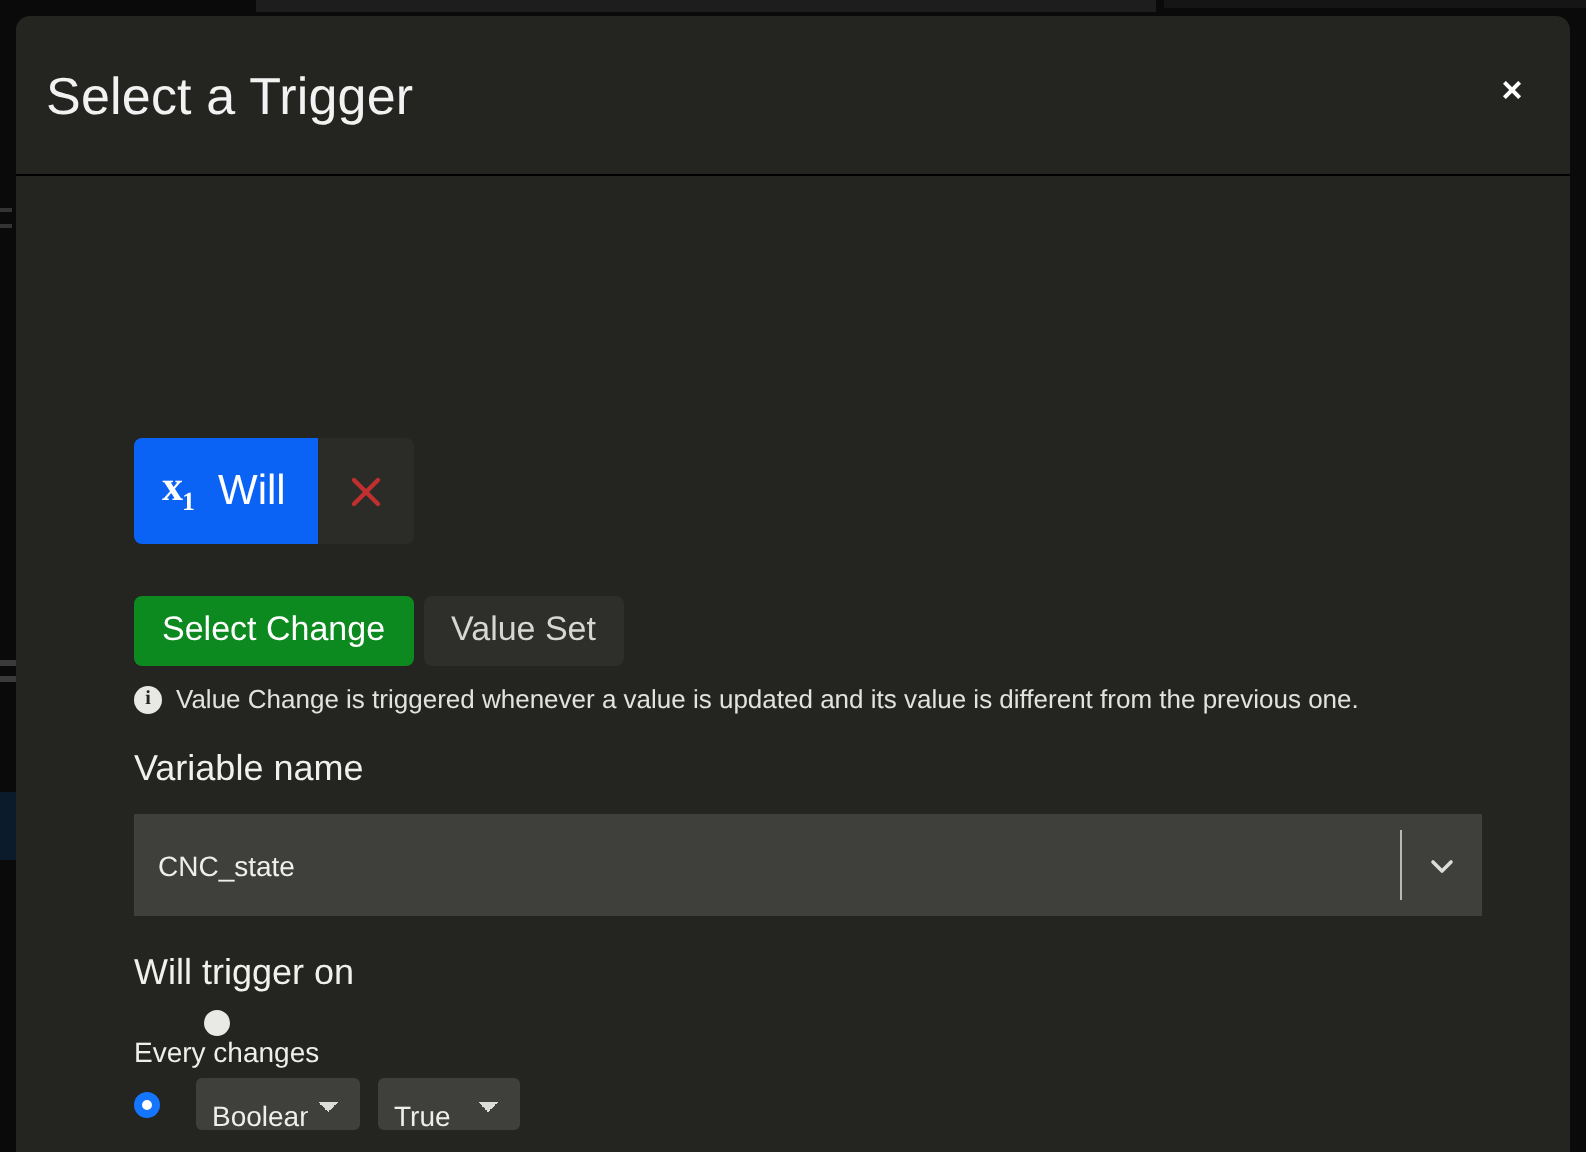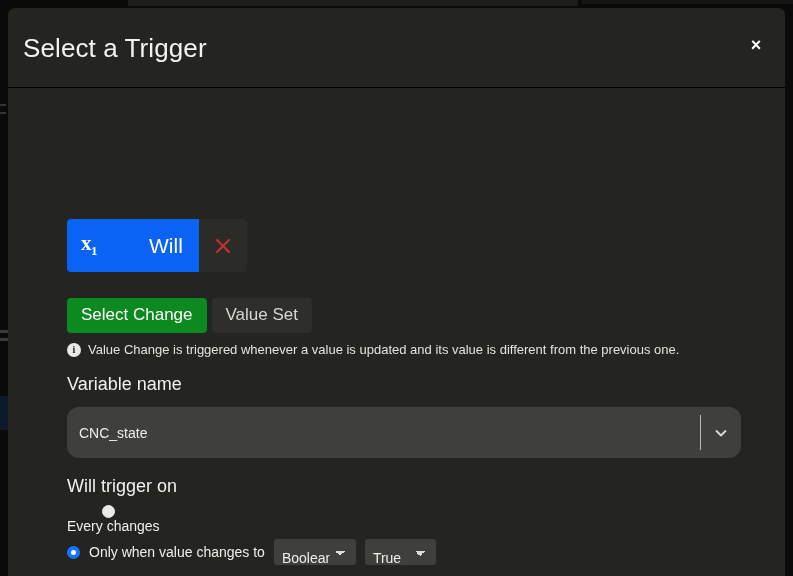--- a/index.html
+++ b/index.html
@@ -147,21 +147,20 @@
   .chip {
     display: flex;
     align-items: center;
     background: #0b63f6;
     height: 53px;
     padding: 0 16px 0 14px;
     border-top-left-radius: 4px;
     border-bottom-left-radius: 4px;
     box-sizing: border-box;
     cursor: pointer;
-    gap: 40px;
   }
   .chip-icon {
     font-size: 21px;
     font-weight: bold;
     color: #ffffff;
     line-height: 1;
     letter-spacing: -0.5px;
     margin-right: 12px;
     font-family: "Liberation Serif", serif;
   }
@@ -249,21 +248,21 @@
   #lbl-trigger-on { left: 59px; top: 388px; }
 
   
   .var-select {
     position: absolute;
     left: 59px;
     top: 319px;
     width: 674px;
     height: 51px;
     background: #3f3f3c;
-    border-radius: 12px;
+    border-radius: 0;
     display: flex;
     align-items: center;
     box-sizing: border-box;
     cursor: pointer;
   }
   .var-value {
     flex: 1;
     padding-left: 12px;
     font-size: 14px;
     color: #eeeeea;
@@ -399,20 +398,19 @@
 
       <div class="section-label" id="lbl-trigger-on">Will trigger on</div>
 
       <div class="radio-row" id="radio-row-every">
         <span class="radio off"></span>
         <span class="radio-label">Every changes</span>
       </div>
 
       <div class="radio-row" id="radio-row-only">
         <span class="radio on"></span>
-        <span class="radio-label">Only when value changes to</span>
         <select class="mini-select" id="select-type"><option value="Boolean">Boolean</option><option value="Number">Number</option><option value="String">String</option></select>
         <select class="mini-select" id="select-value"><option value="True">True</option><option value="False">False</option></select>
       </div>
 
     </div>
   </div>
 </div>
 
 </body></html>

